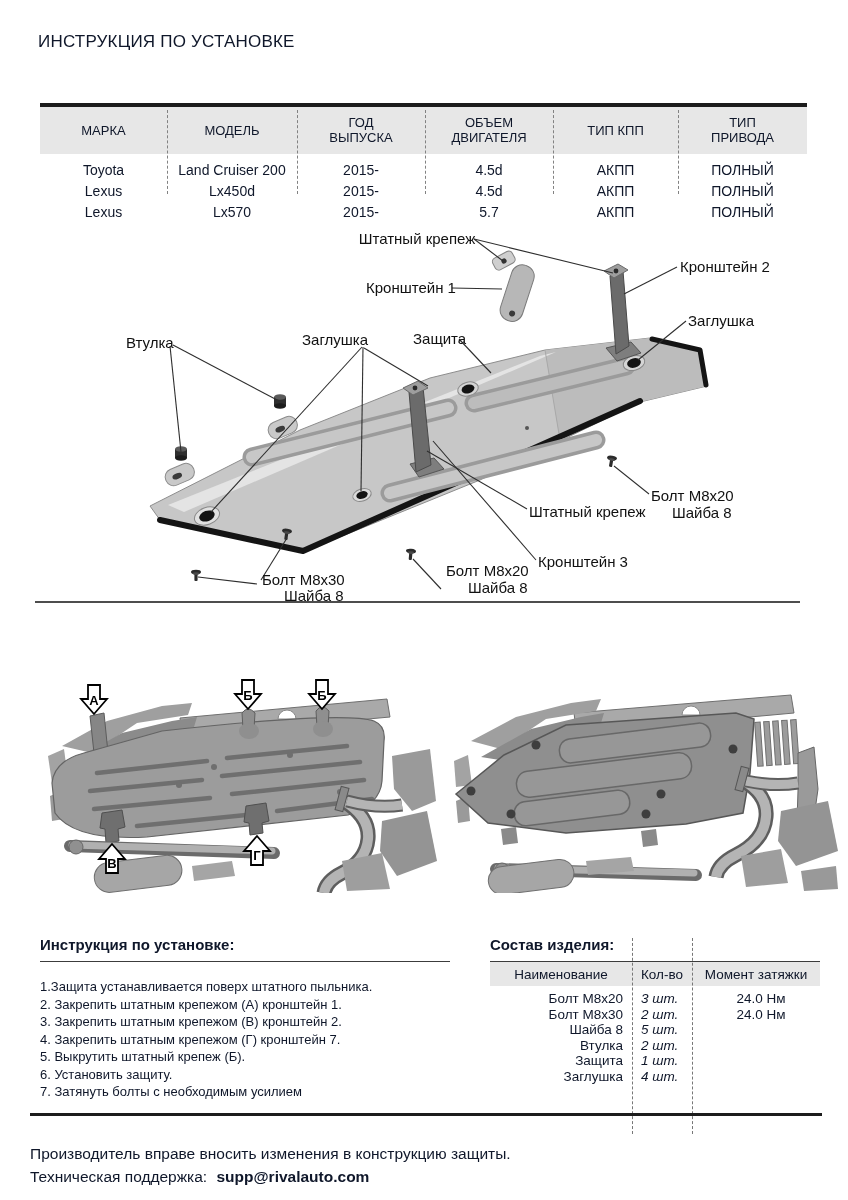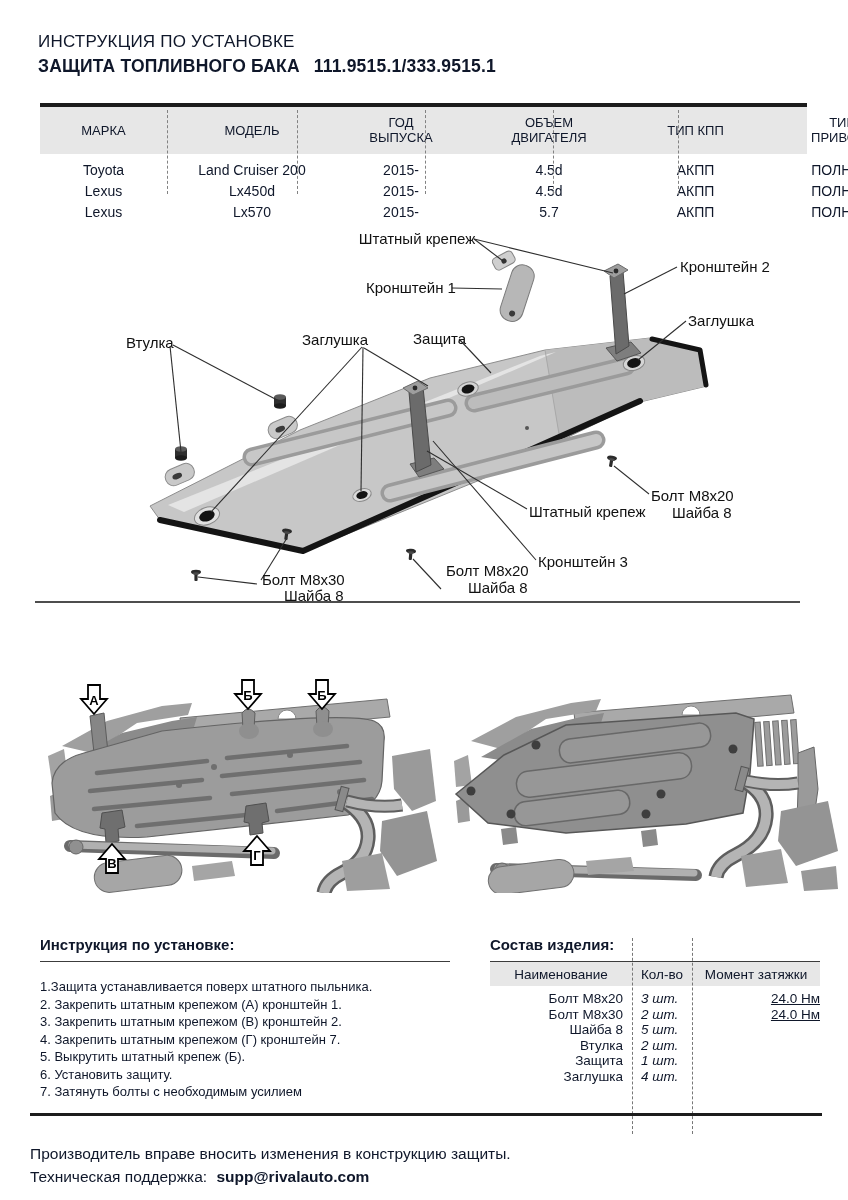--- a/index.html
+++ b/index.html
@@ -6,21 +6,21 @@
   .page{position:relative;width:848px;height:1200px;background:#fff;overflow:hidden;
         font-family:"Liberation Sans",sans-serif;color:#0f172a;}
   .abs{position:absolute;}
   
   .title1{left:38px;top:32px;font-size:17px;letter-spacing:.2px;}
   .title2{left:38px;top:56px;font-size:17.5px;font-weight:bold;letter-spacing:.2px;}
   .title2 .pn{margin-left:14px;}
   
   .fitment{left:40px;top:103px;width:767px;}
   .fitment .topline{height:3.5px;background:#1c1c1c;}
-  .frow{display:grid;grid-template-columns:127px 130px 128px 128px 125px 129px;text-align:center;gap:20px;}
+  .frow{display:grid;grid-template-columns:127px 130px 128px 128px 125px 129px;text-align:center;}
   .fhead{background:#e7e7e7;height:47px;align-items:center;font-size:13px;line-height:15px;}
   .fbody{height:21px;align-items:center;font-size:14px;}
   .fbody.first{margin-top:6px;}
   .fsep{top:3px;height:84px;border-left:1px dashed #828282;width:0;}
   
   .diagram{left:0;top:225px;}
   .divider{left:35px;top:601px;width:765px;height:1.5px;background:#4d4d4d;}
   svg text.cl{font-family:"Liberation Sans",sans-serif;font-size:15px;fill:#111;}
   
   .photoL{left:42px;top:661px;}
@@ -31,38 +31,35 @@
   .sec-title{font-size:15px;font-weight:bold;}
   .install .rule{margin-top:8px;border-top:1.5px solid #3c3c3c;width:410px;}
   .steps{margin-top:16px;font-size:13px;line-height:17.5px;}
   .components{left:490px;top:936px;width:330px;}
   .components .rule{margin-top:8px;border-top:1.5px solid #3c3c3c;width:330px;}
   .crow{display:grid;grid-template-columns:142px 60px 128px;font-size:13.5px;}
   .chead{background:#e7e7e7;height:24px;align-items:center;text-align:center;font-size:13.5px;}
   .cbody{line-height:15.5px;}
   .cbody .cname{text-align:right;padding-right:9px;}
   .cbody .cqty{text-align:left;padding-left:9px;font-style:italic;}
-  .cbody .ctorque{text-align:right;padding-left:10px;text-decoration:underline;}
+  .cbody .ctorque{text-align:center;padding-left:10px;}
   .cbody-wrap{margin-top:5px;}
   .csep{width:0;border-left:1px dashed #777;}
   .csep1{left:142px;top:5px;height:162px;}
   .csep2{left:202px;top:5px;height:162px;}
   
   .footer{left:30px;top:1113px;width:792px;border-top:3px solid #1c1c1c;padding-top:26px;
           font-size:15.5px;line-height:23px;}
 </style>
 </head>
 <body>
 
 <div class="page">
 
   <div class="abs title1">ИНСТРУКЦИЯ ПО УСТАНОВКЕ</div>
-  <div class="abs title2">
-    <span>ЗАЩИТА ТОПЛИВНОГО БАКА</span><span class="pn">111.9515.1/333.9515.1</span>
-  </div>
 
   <div class="abs fitment" style="position:absolute;">
     <div class="topline"></div>
     <div style="position:relative;">
       <div class="abs fsep" style="left:127px;"></div>
       <div class="abs fsep" style="left:257px;"></div>
       <div class="abs fsep" style="left:385px;"></div>
       <div class="abs fsep" style="left:513px;"></div>
       <div class="abs fsep" style="left:638px;"></div>
       <div class="frow fhead" style="display:grid;align-content:center;">

